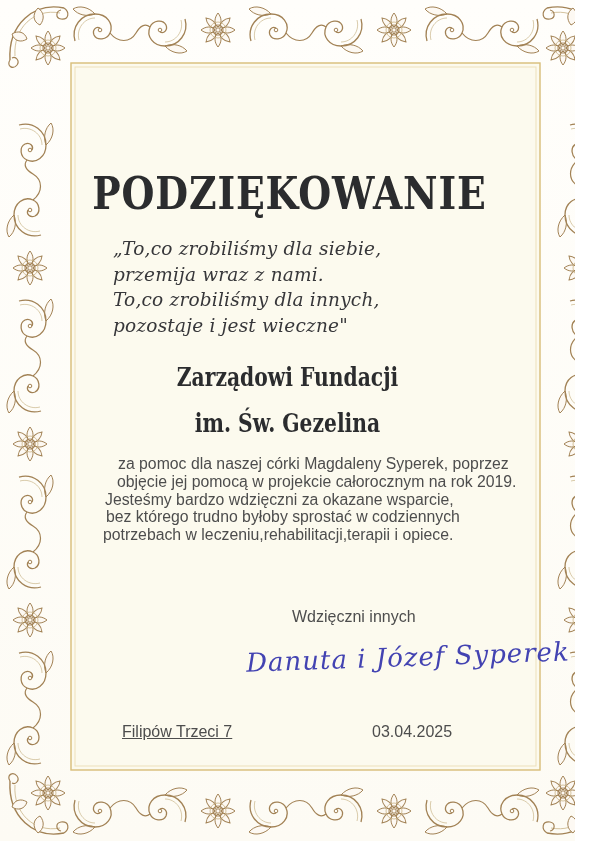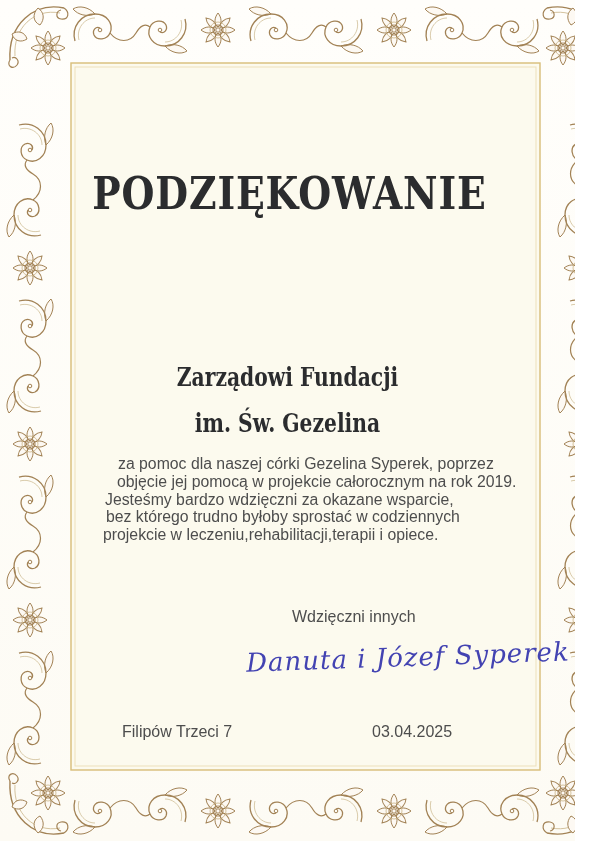--- a/index.html
+++ b/index.html
@@ -34,21 +34,21 @@
   .body-block{top:455px;left:103px;font-size:15.8px;line-height:17.8px;color:#4d4d4d;}
   .i0{padding-left:0;} .i2{padding-left:2px;} .i3{padding-left:3px;}
   .i14{padding-left:14px;} .i15{padding-left:15px;}
   .closing{top:608px;left:292px;font-size:16px;color:#4d4d4d;}
   .signature{
     top:642px;left:246px;
     font-family:"DejaVu Serif",serif;font-style:italic;
     font-size:26px;color:#4343b2;letter-spacing:1px;
     transform:rotate(-2deg);
   }
-  .footer-place{top:723px;left:122px;font-size:16px;color:#4d4d4d;}
+  .footer-place{top:723px;left:122px;font-size:16px;color:#4d4d4d;text-decoration:underline;}
   .footer-date{top:723px;left:372px;font-size:16px;color:#4d4d4d;}
 </style>
 </head>
 <body>
 
 <div class="page">
 
   <svg class="border-svg" width="611" height="841" viewBox="0 0 611 841" xmlns="http://www.w3.org/2000/svg">
     <defs>
 
@@ -116,30 +116,36 @@
     <use href="#stripV" transform="translate(605,120) rotate(90)"></use>
 
     <use href="#corner"></use>
     <use href="#corner" transform="translate(611,0) scale(-1,1)"></use>
     <use href="#corner" transform="translate(0,841) scale(1,-1)"></use>
     <use href="#corner" transform="translate(611,841) scale(-1,-1)"></use>
   </svg>
 
   <div class="txt title">PODZIĘKOWANIE</div>
 
+  <div class="txt quote">
+    <div>„To,co zrobiliśmy dla siebie,</div>
+    <div>przemija wraz z nami.</div>
+    <div>To,co zrobiliśmy dla innych,</div>
+    <div>pozostaje i jest wieczne"</div>
+  </div>
 
   <div class="txt recipient recipient-1">Zarządowi Fundacji</div>
   <div class="txt recipient recipient-2">im. Św. Gezelina</div>
 
   <div class="txt body-block">
-    <div class="i15">za pomoc dla naszej córki Gezelina Syperek, poprzez</div>
+    <div class="i15">za pomoc dla naszej córki Magdaleny Syperek, poprzez</div>
     <div class="i14">objęcie jej pomocą w projekcie całorocznym na rok 2019.</div>
     <div class="i2">Jesteśmy bardzo wdzięczni za okazane wsparcie,</div>
     <div class="i3">bez którego trudno byłoby sprostać w codziennych</div>
-    <div class="i0">projekcie w leczeniu,rehabilitacji,terapii i opiece.</div>
+    <div class="i0">potrzebach w leczeniu,rehabilitacji,terapii i opiece.</div>
   </div>
 
   <div class="txt closing">Wdzięczni innych</div>
 
   <div class="txt signature">Danuta i Józef Syperek</div>
 
   <div class="txt footer-place">Filipów Trzeci 7</div>
   <div class="txt footer-date">03.04.2025</div>
 
 </div>

